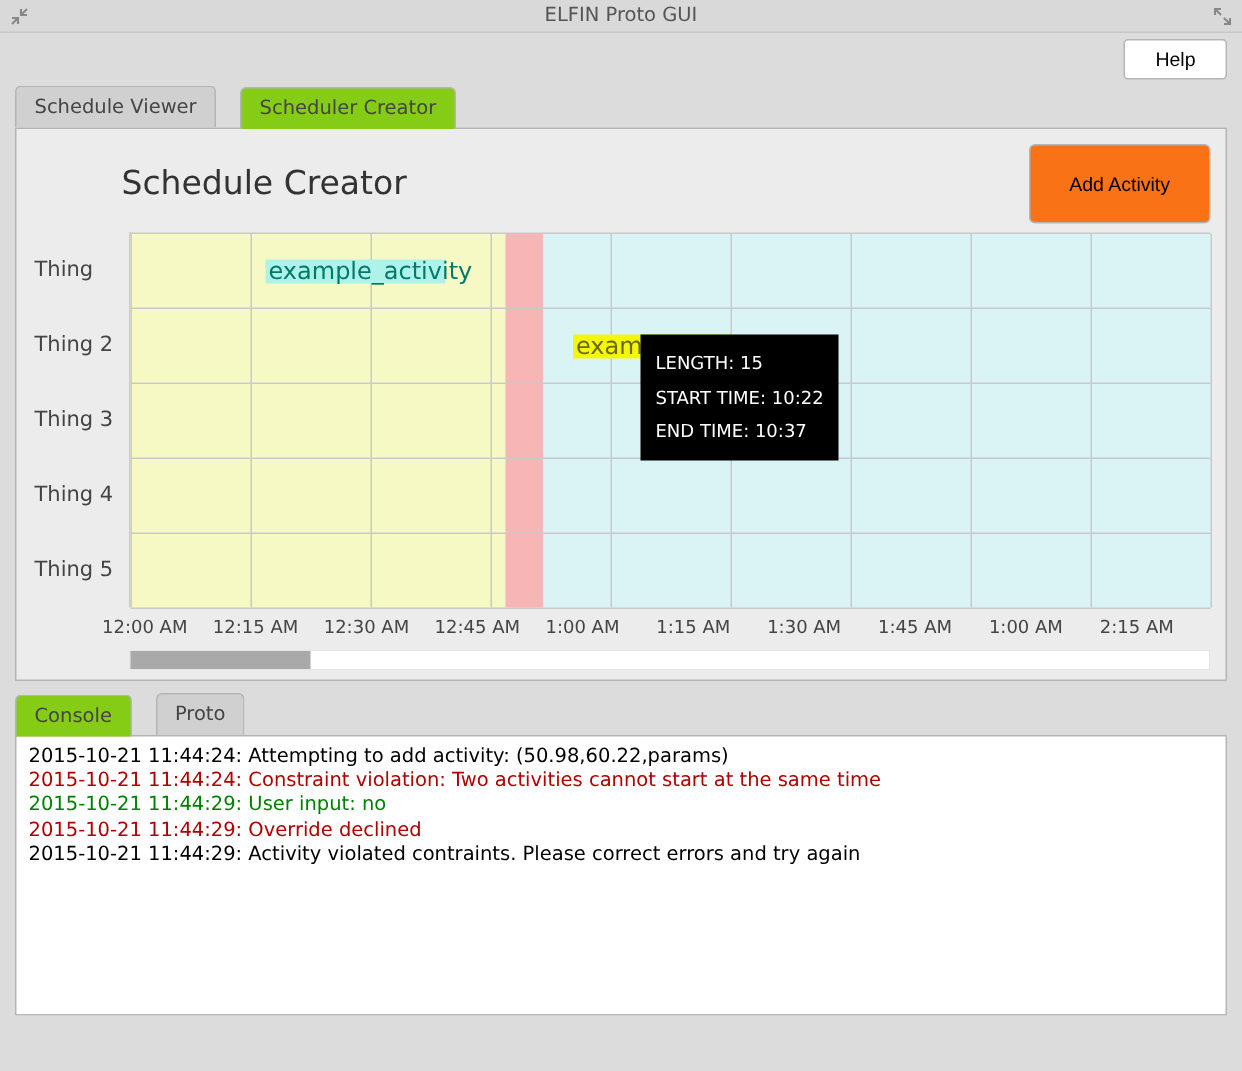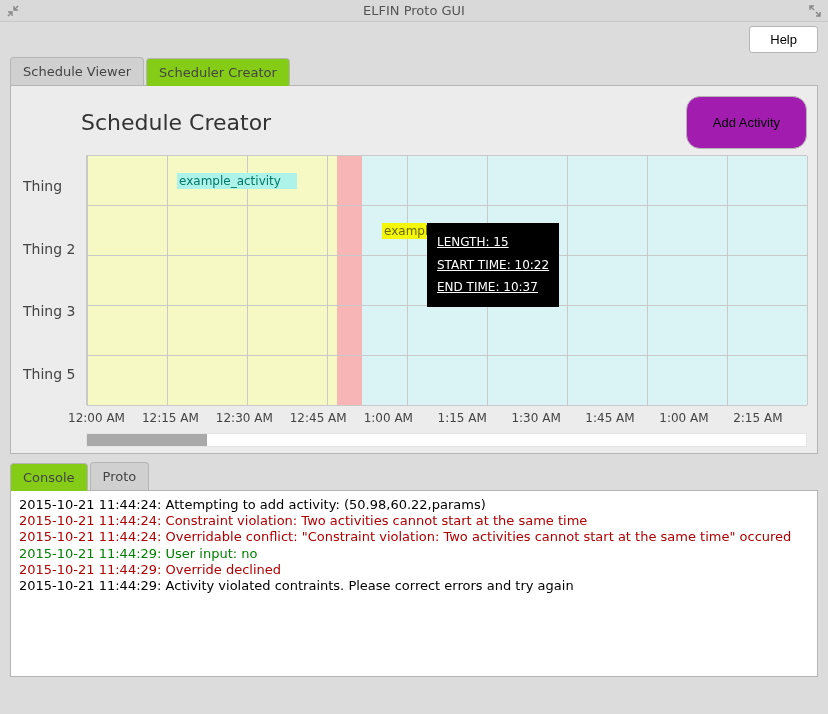--- a/index.html
+++ b/index.html
@@ -6,40 +6,40 @@
   html, body { width: 828px; height: 714px; font-family: "Segoe UI", "DejaVu Sans", sans-serif; font-size: 13px; background: #dcdcdc; color: #333; }
   .window { width: 828px; height: 687px; background: #dcdcdc; display: flex; flex-direction: column; }
   .titlebar { height: 24px; display: flex; align-items: center; justify-content: center; position: relative; background: #d9d9d9; border-bottom: 1px solid #c8c8c8; }
   .titlebar .title { color: #555; font-size: 13px; }
   .titlebar .tb-icon { position: absolute; top: 4px; width: 14px; height: 14px; color: #888; }
   .tb-expand-left { left: 6px; }
   .tb-expand-right { right: 6px; }
   .toolbar { display: flex; justify-content: flex-end; padding: 4px 10px 2px 10px; }
   .btn { background: #fff; border: 1px solid #b5b5b5; border-radius: 3px; padding: 5px 20px; font-size: 13px; cursor: pointer; }
   .tabs { display: flex; align-items: flex-end; padding: 0 10px; margin-top: 2px; }
-  .tab { padding: 6px 12px; border: 1px solid #b5b5b5; border-bottom: none; border-top-left-radius: 4px; border-top-right-radius: 4px; background: #d0d0d0; margin-right: 2px; font-size: 13px; cursor: pointer; color: #444; }
+  .tab { padding: 6px 12px; border: 1px solid #b5b5b5; border-bottom: none; border-top-left-radius: 4px; border-top-right-radius: 4px; background: #d0d0d0; margin-right: 16px; font-size: 13px; cursor: pointer; color: #444; }
   .tab.active { background: #84cc16; position: relative; top: 1px; }
   .tab-body { margin: 0 10px 6px 10px; border: 1px solid #b5b5b5; background: #ececec; padding: 10px 10px 6px 10px; }
   .sc-header { display: flex; justify-content: space-between; align-items: center; margin-left: 60px; margin-bottom: 6px; }
   .sc-title { font-size: 22px; color: #333; }
-  .addbtn { background: #a21caf; border: 1px solid #b5b5b5; border-radius: 14px; padding: 18px 26px; font-size: 13px; cursor: pointer; }
+  .addbtn { background: #f97316; border: 1px solid #b5b5b5; border-radius: 4px; padding: 18px 26px; font-size: 13px; cursor: pointer; }
   .timeline { position: relative; }
   .grid { position: relative; height: 250px; display: flex; }
   .rowlabels { width: 65px; display: flex; flex-direction: column; }
   .rowlabel { flex: 1; display: flex; align-items: center; font-size: 14px; color: #444; padding-left: 2px; }
   .chart { position: relative; flex: 1; border-top: 1px solid #c9c9c9; border-left: 1px solid #c9c9c9; }
   .rowline { position: absolute; left: 0; width: 100%; height: 50px; border-bottom: 1px solid #c9c9c9; }
   .colline { position: absolute; top: 0; height: 100%; border-right: 1px solid #c9c9c9; }
   .region-yellow { position: absolute; top: 0; height: 100%; background: #f7f9c4; }
   .region-pink   { position: absolute; top: 0; height: 100%; background: #f7b5b5; }
   .region-cyan   { position: absolute; top: 0; height: 100%; background: #daf3f5; }
-  .activity { position: absolute; height: 16px; font-size: 12px; padding: 0 2px; line-height: 16px; cursor: pointer; white-space: nowrap; }
+  .activity { position: absolute; height: 16px; font-size: 16px; padding: 0 2px; line-height: 16px; cursor: pointer; white-space: nowrap; }
   .act-cyan   { background: #aef3ea; color: #00796b; }
   .act-yellow { background: #f4f70a; color: #6a6a00; }
-  .tooltip { position: absolute; background: #000; color: #fff; font-size: 12px; padding: 8px 10px; line-height: 1.9; white-space: nowrap; z-index: 10; text-decoration: underline; }
+  .tooltip { position: absolute; background: #000; color: #fff; font-size: 12px; padding: 8px 10px; line-height: 1.9; white-space: nowrap; z-index: 10; }
   .axis { display: flex; margin-left: 47px; padding-top: 6px; font-size: 12px; color: #444; }
   .axis .tick { width: 80px; text-align: left; }
   .scrollbar { margin: 8px 0 0 65px; height: 14px; background: #fff; position: relative; border: 1px solid #e4e4e4; }
   .scrollthumb { position: absolute; top: 0; left: 0; height: 100%; background: #a9a9a9; cursor: pointer; }
   .lower-tabs { display: flex; align-items: flex-end; padding: 0 10px; margin-top: 2px; }
   .lower-body { margin: 0 10px 10px 10px; border: 1px solid #b5b5b5; background: #fff; padding: 6px 8px; height: 205px; font-size: 13px; line-height: 1.25; overflow: auto; }
   .log-normal { color: #000; }
   .log-red    { color: #b00000; }
   .log-green  { color: #008000; }
 </style>
@@ -76,20 +76,21 @@
       <div class="sc-title">Schedule Creator</div>
       <button class="addbtn">Add Activity</button>
     </div>
 
     <div class="timeline">
       <div class="grid">
         <div class="rowlabels" id="rowlabels">
             <div class="rowlabel">Thing</div>
             <div class="rowlabel">Thing 2</div>
             <div class="rowlabel">Thing 3</div>
+            <div class="rowlabel">Thing 4</div>
             <div class="rowlabel">Thing 5</div>
           </div>
         <div class="chart" id="chart">
             <div class="region-yellow" style="left: 0px; width: 250px;"></div>
             <div class="region-pink" style="left: 250px; width: 25px;"></div>
             <div class="region-cyan" style="left: 275px; right: 0px;"></div>
             <div class="rowline" style="top: 0px;"></div>
             <div class="rowline" style="top: 50px;"></div>
             <div class="rowline" style="top: 100px;"></div>
             <div class="rowline" style="top: 150px;"></div>
@@ -131,19 +132,18 @@
     </div>
   </div>
 
   <div class="lower-tabs">
     <div class="tab active">Console</div>
     <div class="tab">Proto</div>
   </div>
   <div class="lower-body" id="console">
       <div class="log-normal">2015-10-21 11:44:24: Attempting to add activity: (50.98,60.22,params)</div>
       <div class="log-red">2015-10-21 11:44:24: Constraint violation: Two activities cannot start at the same time</div>
-      <div class="log-red">2015-10-21 11:44:24: Overridable conflict: "Constraint violation: Two activities cannot start at the same time" occured</div>
       <div class="log-green">2015-10-21 11:44:29: User input: no</div>
       <div class="log-red">2015-10-21 11:44:29: Override declined</div>
       <div class="log-normal">2015-10-21 11:44:29: Activity violated contraints. Please correct errors and try again</div>
     </div>
 
 </div>
 
 </body></html>

